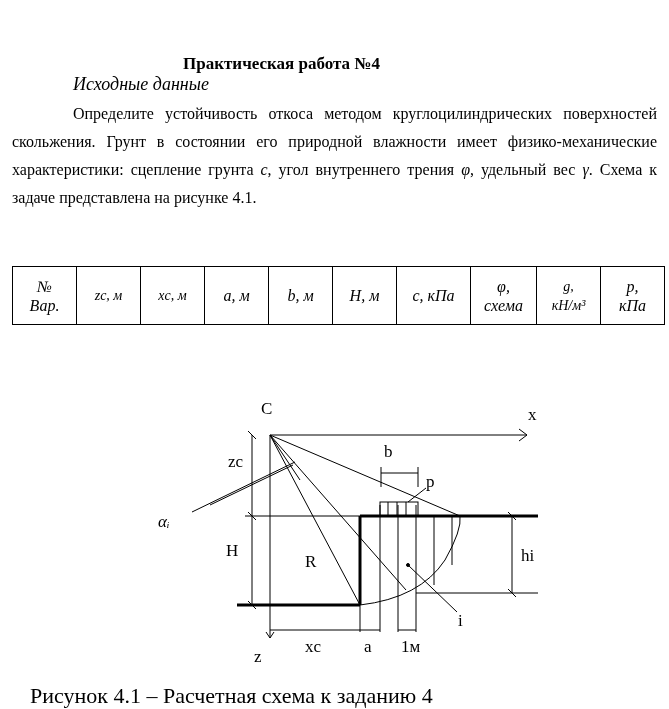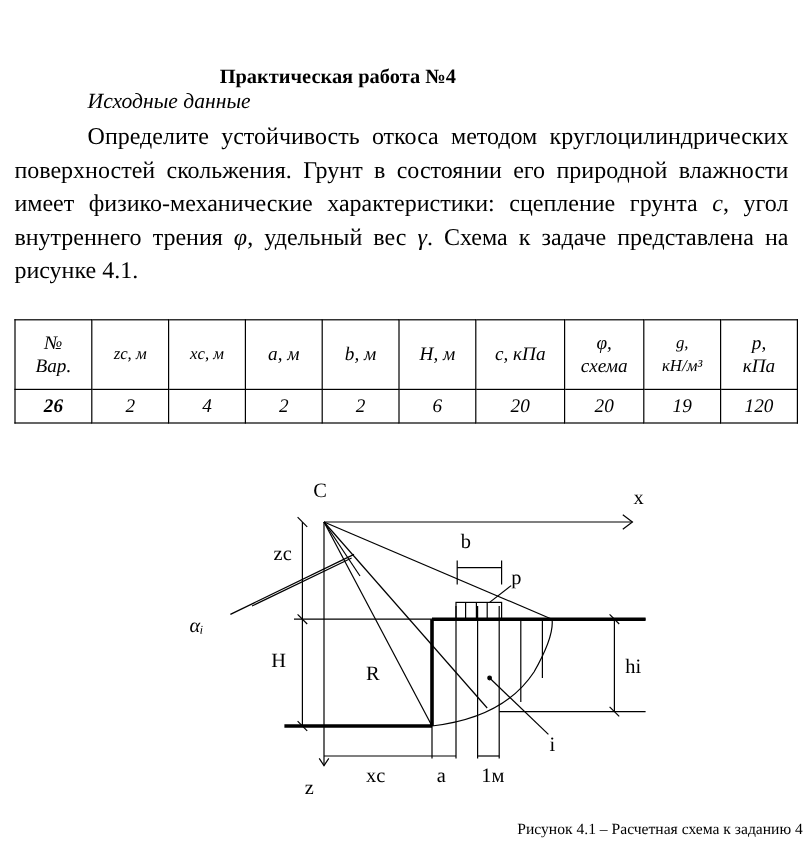--- a/index.html
+++ b/index.html
@@ -1,33 +1,33 @@
 <!DOCTYPE html>
 <html><head>
 <meta charset="utf-8">
 <style>
   html, body { margin:0; padding:0; background:#fff; }
   body { width:669px; height:709px; position:relative; overflow:hidden;
          font-family:"Liberation Serif","DejaVu Serif",serif; color:#000; }
   .title { position:absolute; top:10px; left:0; width:563px; text-align:center;
            font-weight:bold; font-size:17px;margin-top:44px; }
   .subhead { position:absolute; top:74px; left:73px; font-style:italic; font-size:18px; }
-  .para { position:absolute; top:100px; left:12px; width:645px; font-size:20px;
+  .para { position:absolute; top:100px; left:12px; width:645px; font-size:16px;
           line-height:28px; text-align:justify; text-indent:61px; }
   .para i { font-style:italic; }
   table.params { position:absolute; top:266px; left:12px; border-collapse:collapse;
                  font-style:italic; font-size:16px; }
   table.params td { border:1px solid #000; text-align:center; padding:0; }
   table.params tr.hdr td { height:57px; line-height:19px; }
   table.params tr.val td { height:27px; }
   .small { font-size:14px; }
   .bold { font-weight:bold; }
   svg.fig { position:absolute; left:0; top:390px; }
   svg text { font-family:"Liberation Serif","DejaVu Serif",serif; }
-  .caption { position:absolute; top:683px; left:0; width:669px; text-align:right; font-size:13px; padding-left:30px; box-sizing:border-box; }
+  .caption { position:absolute; top:683px; left:0; width:669px; text-align:left; font-size:22px; padding-left:30px; box-sizing:border-box; }
 </style>
 </head>
 <body>
 
 <div class="title">Практическая работа №4</div>
 <div class="subhead">Исходные данные</div>
 <div class="para"><span>Определите устойчивость откоса методом круглоцилиндрических поверхностей скольжения. Грунт в состоянии его природной влажности имеет физико-механические характеристики: сцепление грунта </span><i>c</i><span>, угол внутреннего трения </span><i>φ</i><span>, удельный вес </span><i>γ</i><span>. Схема к задаче представлена на рисунке 4.1.</span></div>
 
 <table class="params">
   <tbody>
@@ -47,32 +47,20 @@
           <div>схема</div>
         </td>
     <td style="width:63px" class="small">
           <div>g,</div>
           <div>кН/м³</div>
         </td>
     <td style="width:63px">
           <div>p,</div>
           <div>кПа</div>
         </td>
-  </tr>
-  <tr class="val">
-    <td class="bold">26</td>
-    <td>2</td>
-    <td>4</td>
-    <td>2</td>
-    <td>2</td>
-    <td>6</td>
-    <td>20</td>
-    <td>20</td>
-    <td>19</td>
-    <td>120</td>
   </tr>
 </tbody>
   </table>
 
 <svg class="fig" width="669" height="290" viewBox="0 390 669 290" xmlns="http://www.w3.org/2000/svg">
   <g stroke="#000" fill="none" stroke-width="1">
 
     <line x1="270" y1="435" x2="527" y2="435"></line>
     <polyline points="519,429 527,435 519,441"></polyline>
 

